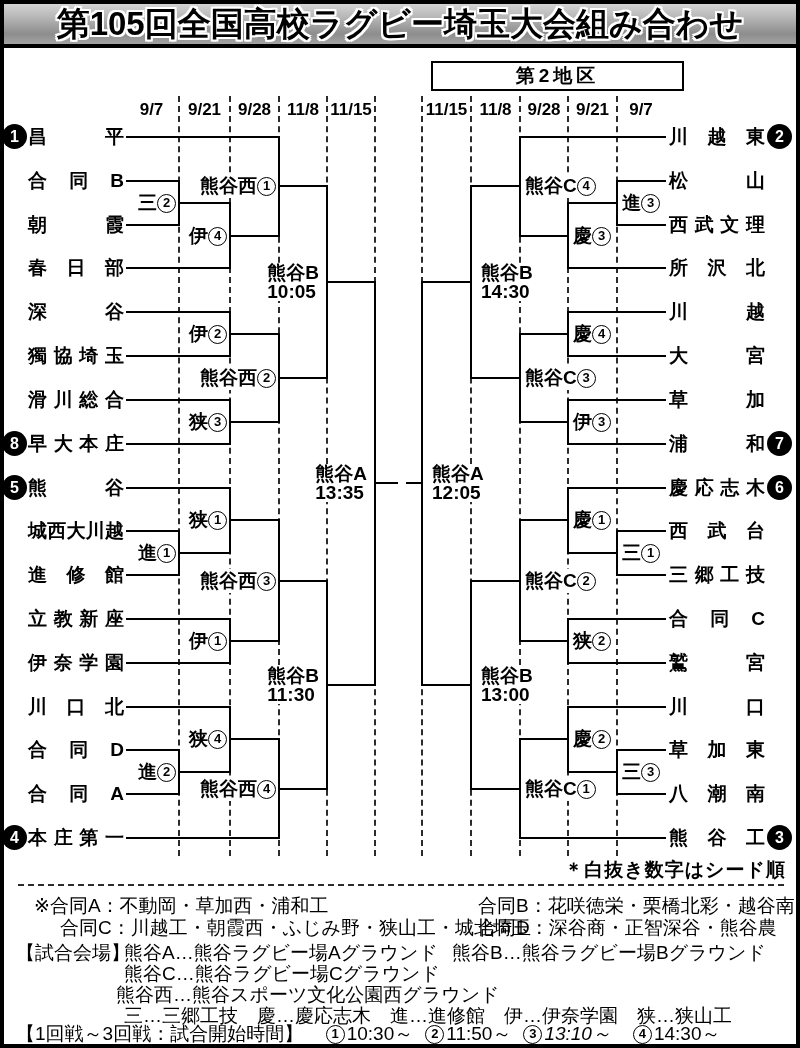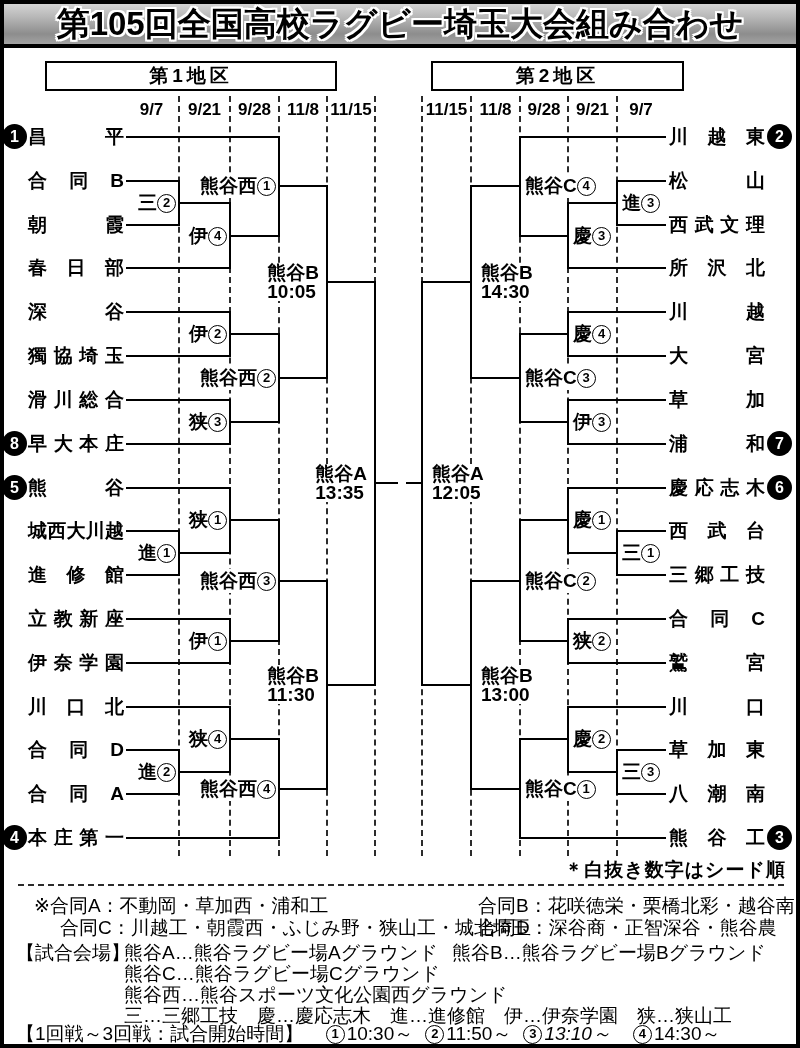--- a/index.html
+++ b/index.html
@@ -40,23 +40,20 @@
 
   <div class="frame" style="left:0;top:0;width:800px;height:4px"></div>
   <div class="frame" style="left:0;top:1044px;width:800px;height:4px"></div>
   <div class="frame" style="left:0;top:0;width:4px;height:1048px"></div>
   <div class="frame" style="left:796px;top:0;width:4px;height:1048px"></div>
 
   <div class="title-band">
     <div class="title">第105回全国高校ラグビー埼玉大会組み合わせ</div>
   </div>
 
-  <div class="district-box" style="left:45px;width:292px">
-    <span>第1地区</span>
-  </div>
   <div class="district-box" style="left:431px;width:253px">
     <span>第2地区</span>
   </div>
 
   <div id="bracket" style="position:absolute;left:0;top:0;width:800px;height:1048px">
       <div class="dashv" style="left: 178px; top: 96px; height: 760px;"></div>
       <div class="dashv" style="left: 229px; top: 96px; height: 760px;"></div>
       <div class="dashv" style="left: 278px; top: 96px; height: 760px;"></div>
       <div class="dashv" style="left: 326px; top: 96px; height: 760px;"></div>
       <div class="dashv" style="left: 374px; top: 96px; height: 760px;"></div>
@@ -408,21 +405,21 @@
 
   <div class="ftext" style="left:34px;top:896px">※合同A：不動岡・草加西・浦和工</div>
   <div class="ftext" style="left:478px;top:896px">合同B：花咲徳栄・栗橋北彩・越谷南</div>
   <div class="ftext" style="left:60px;top:918px">合同C：川越工・朝霞西・ふじみ野・狭山工・城北埼玉</div>
   <div class="ftext" style="left:478px;top:918px">合同D：深谷商・正智深谷・熊谷農</div>
 
   <div class="ftext" style="left:16px;top:943px">【試合会場】</div>
   <div class="ftext" style="left:452px;top:943px">熊谷B…熊谷ラグビー場Bグラウンド</div>
   <div class="ftext" style="left:124px;top:943px">熊谷A…熊谷ラグビー場Aグラウンド</div>
   <div class="ftext" style="left:124px;top:964px">熊谷C…熊谷ラグビー場Cグラウンド</div>
-  <div class="ftext" style="left:124px;top:985px">熊谷西…熊谷スポーツ文化公園西グラウンド</div>
+  <div class="ftext" style="left:116px;top:985px">熊谷西…熊谷スポーツ文化公園西グラウンド</div>
   <div class="ftext" style="left:124px;top:1006px">三…三郷工技　慶…慶応志木　進…進修館　伊…伊奈学園　狭…狭山工</div>
 
   <div class="ftext" style="left:16px;top:1024px">
     <span>【1回戦～3回戦：試合開始時間】</span>
     <span style="display:inline-block;width:10px"></span>
     <span id="times-list"><span class="circ">1</span><span style="margin-right: 10px;">10:30～</span><span class="circ">2</span><span style="margin-right: 10px;">11:50～</span><span class="circ">3</span><span style="margin-right: 20px; font-style: italic;">13:10～</span><span class="circ">4</span><span style="margin-right: 10px;">14:30～</span></span>
   </div>
 </div>
 
 </body></html>

